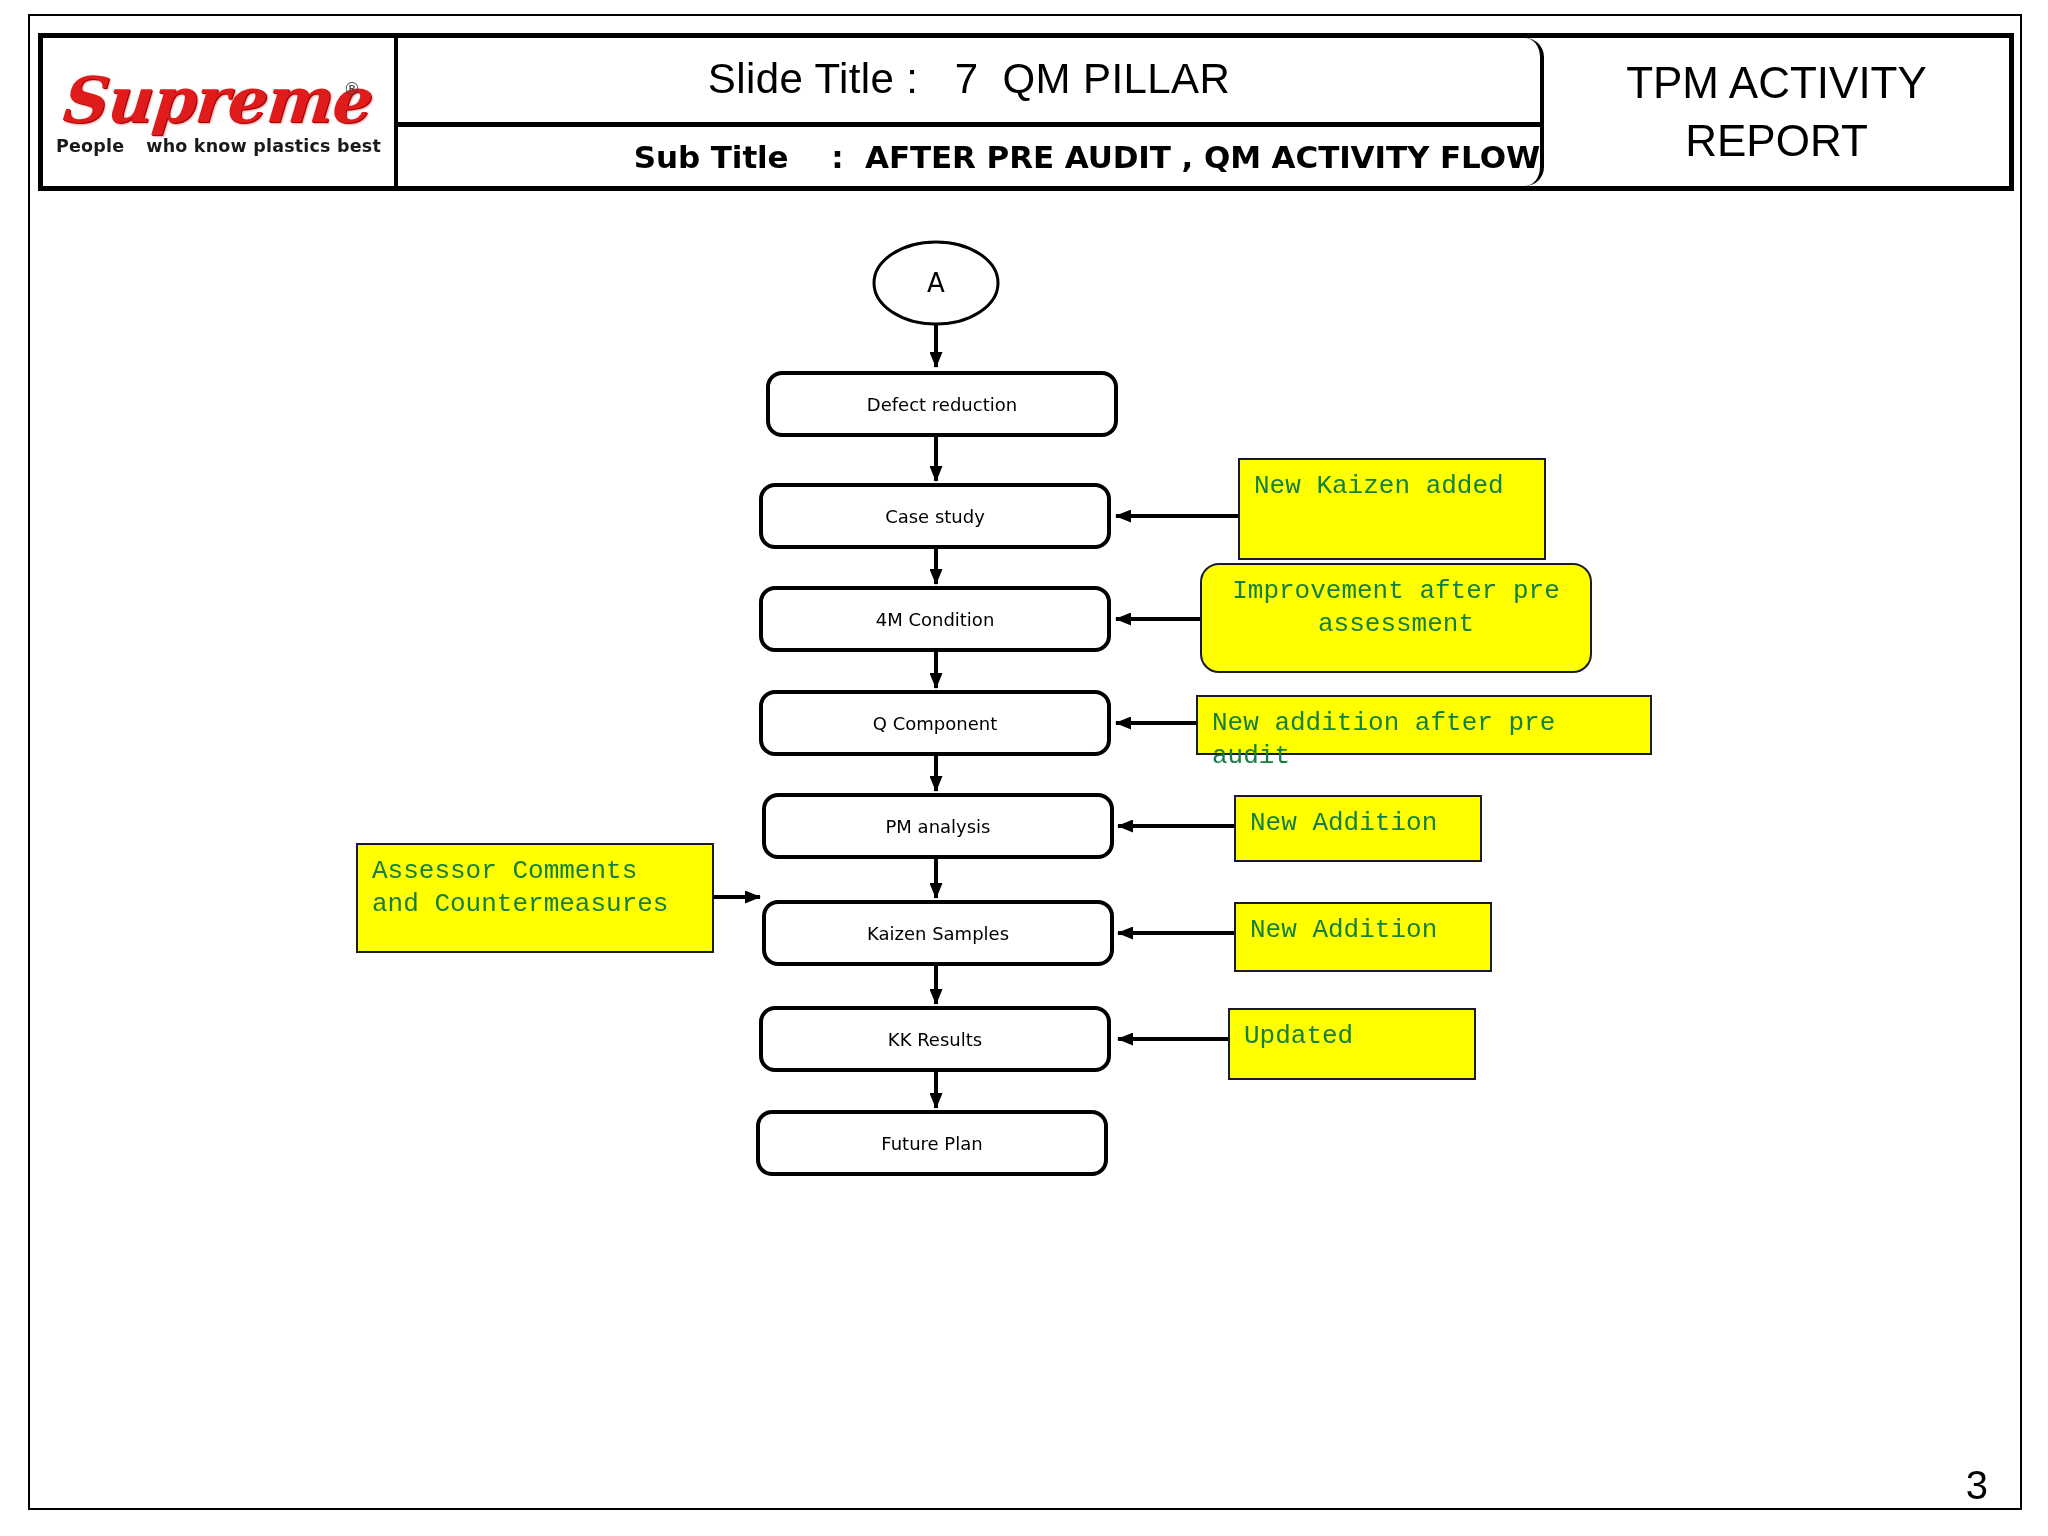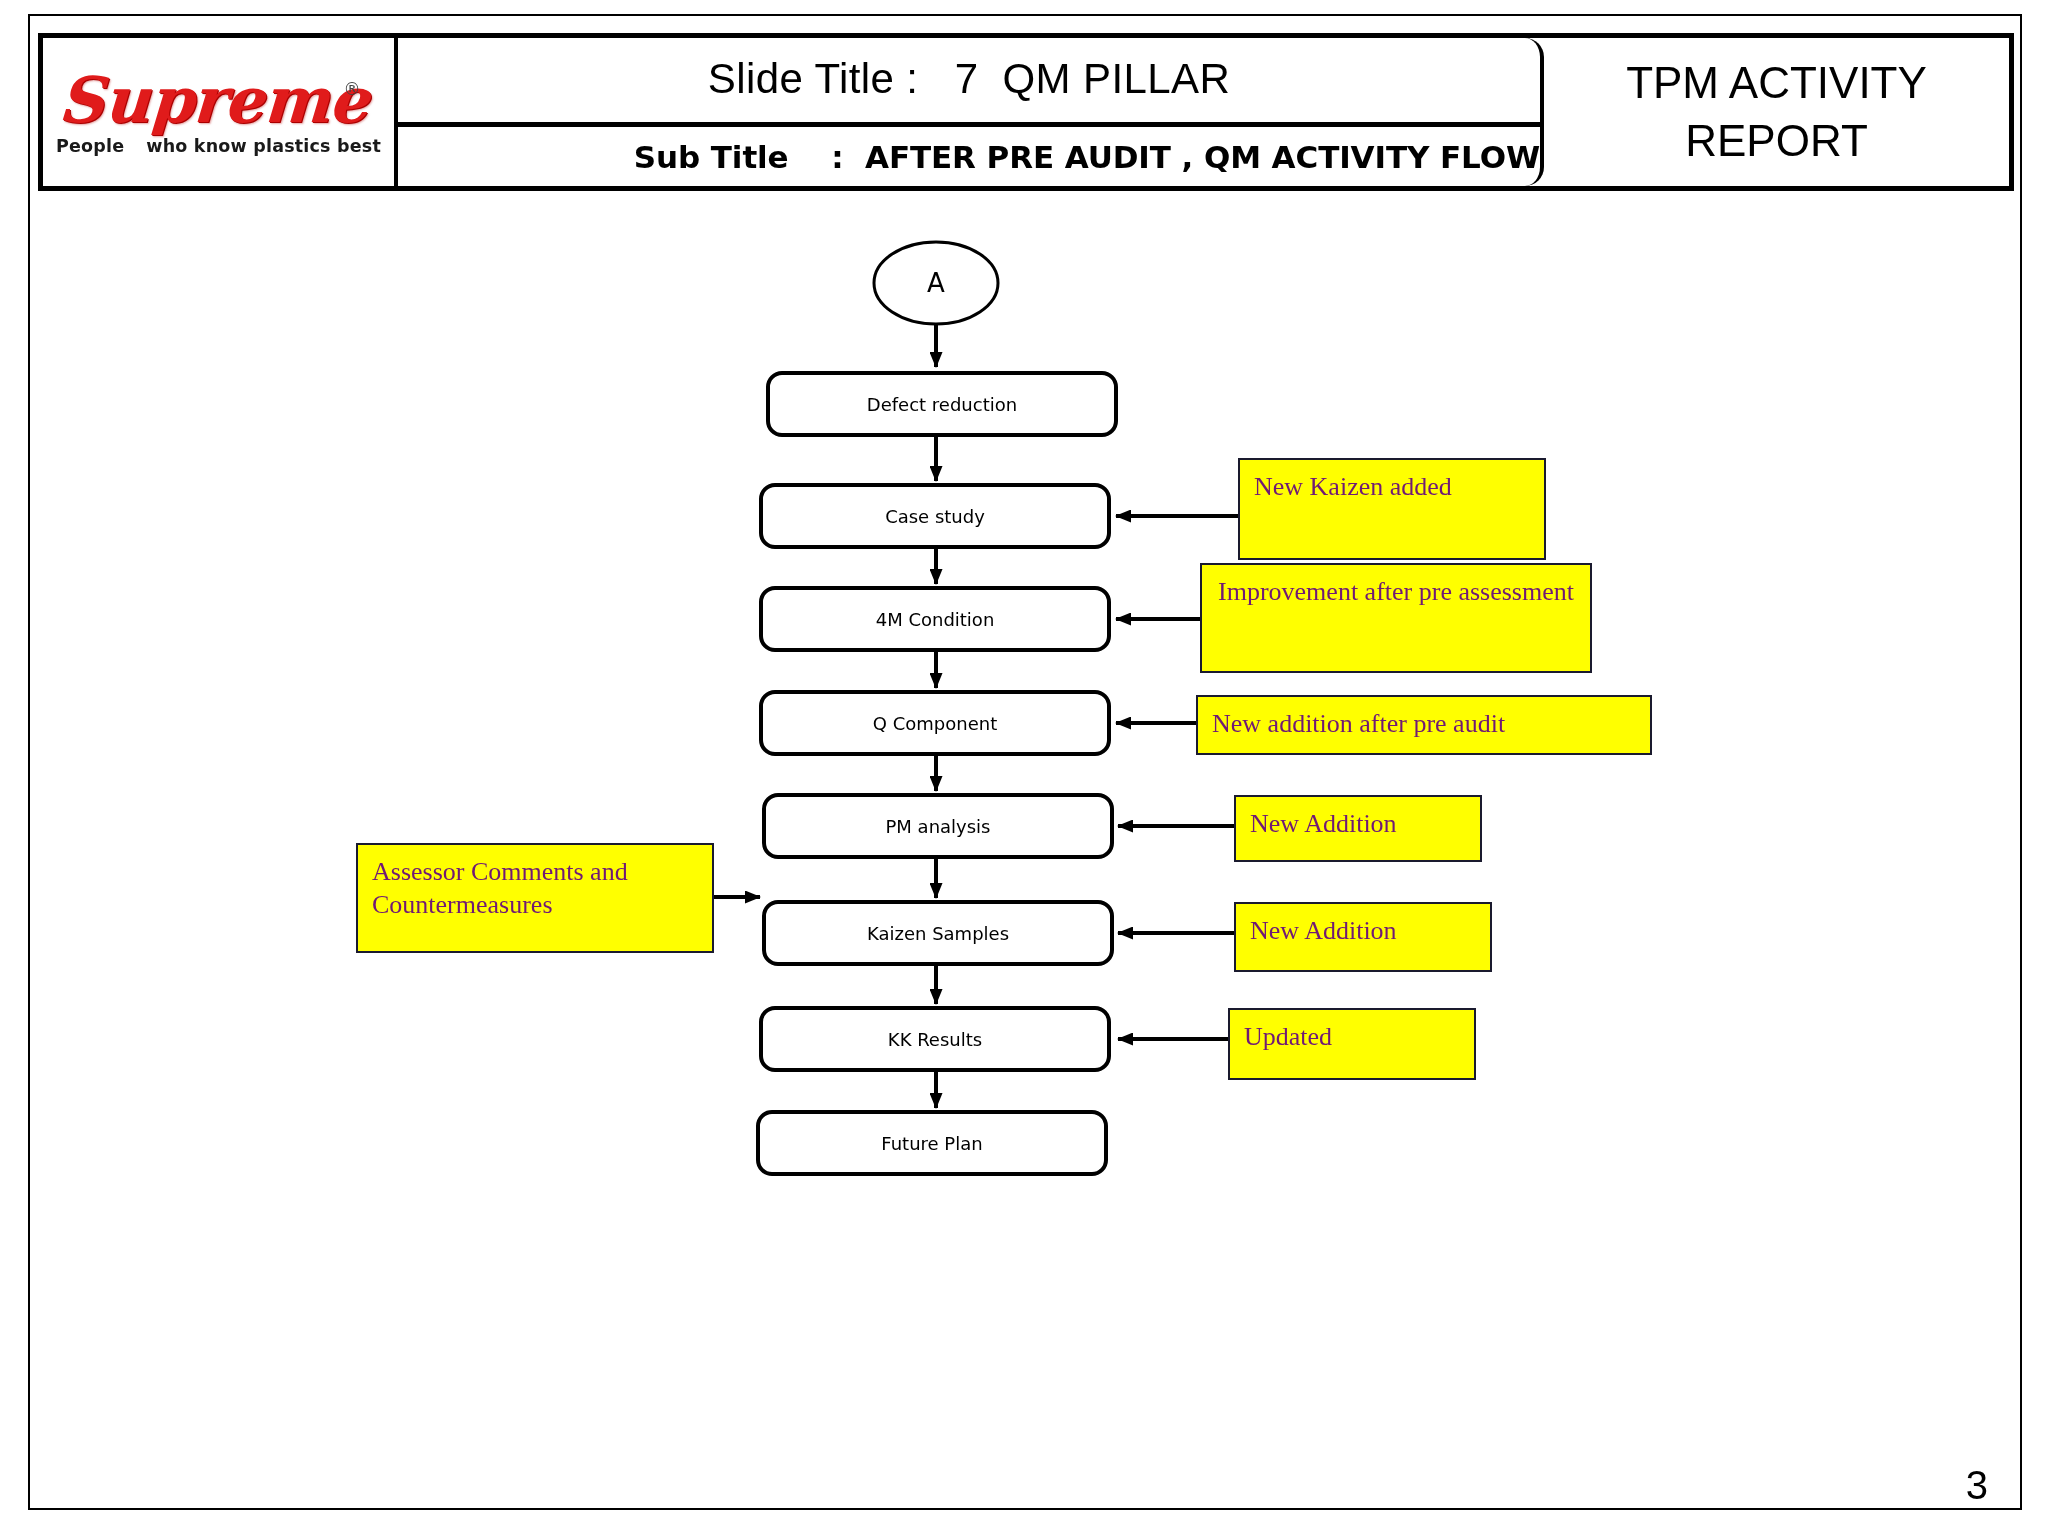--- a/index.html
+++ b/index.html
@@ -157,27 +157,27 @@
   .start-label {
     font-family: "DejaVu Sans", sans-serif;
     font-size: 26px;
   }
 
   
   .callout {
     position: absolute;
     background: #ffff00;
     border: 2.5px solid #1a1a2e;
-    font-family: Liberation Serif, serif;
+    font-family: Liberation Mono, monospace;
     font-size: 26px;
-    color: #701a75;
+    color: #15803d;
     padding: 10px 14px 0 14px;
     line-height: 1.28;
   }
-  .callout.center { text-align: center; }
+  .callout.center { text-align: center; border-radius: 19px; }
   .callout.left { text-align: left; }
 
   .page-num {
     position: absolute;
     right: 60px; bottom: 28px;
     font-family: "Liberation Sans", sans-serif;
     font-size: 40px;
     color: #000;
   }
 </style>

